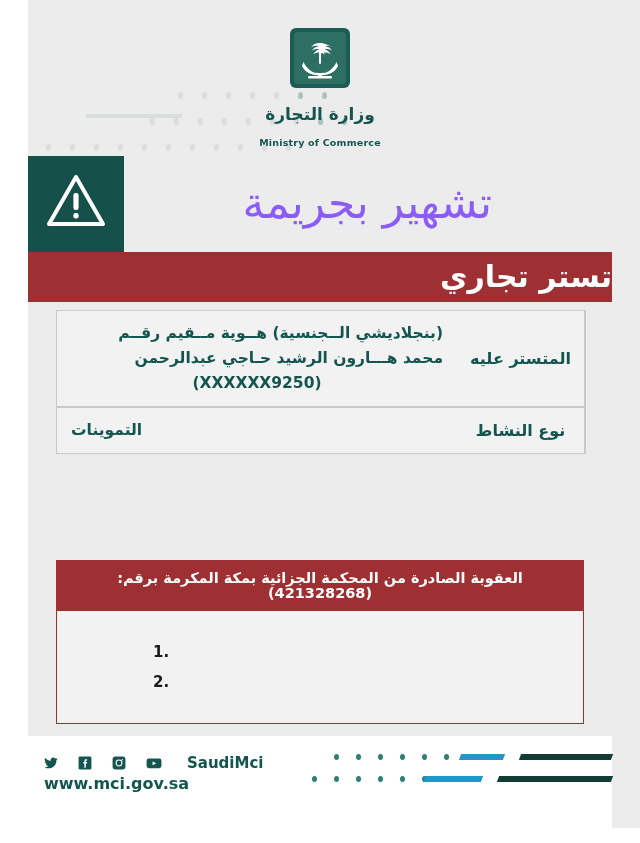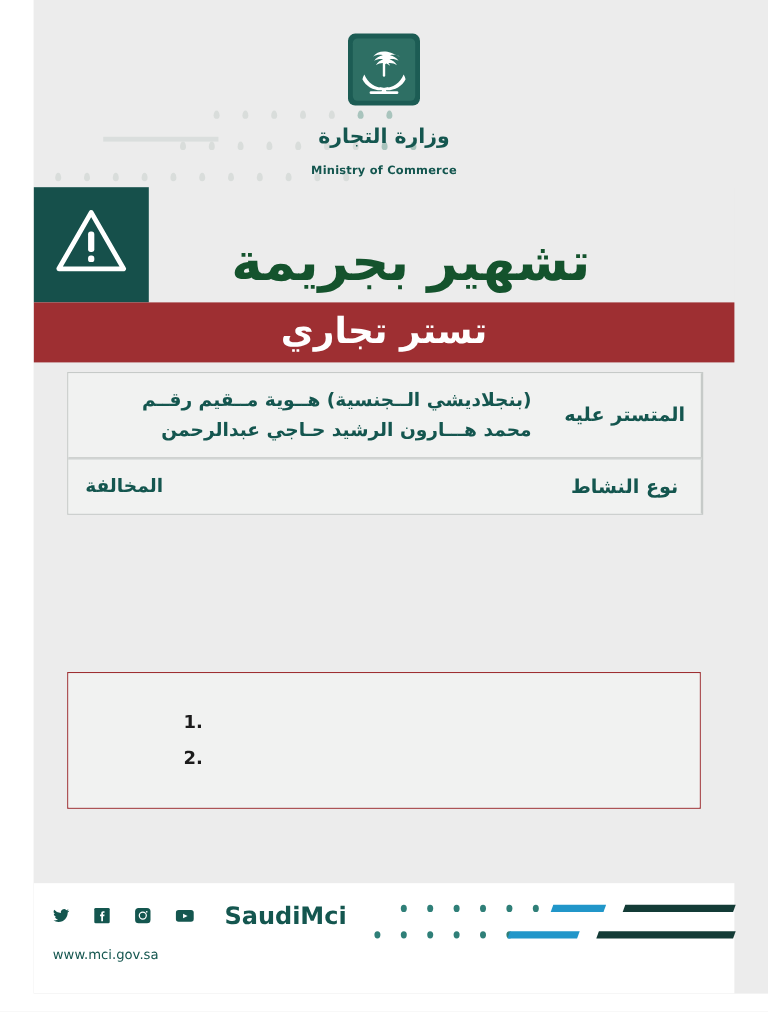--- a/index.html
+++ b/index.html
@@ -86,24 +86,24 @@
     position: absolute;
     left: 0;
     top: 156px;
     width: 584px;
     height: 96px;
     background: #ececec;
   }
   .title-text {
     position: absolute;
     right: 120px;
-    top: 32px;
+    top: 16px;
     font-size: 44px;
-    font-weight: bold;
-    color: #14532d;
+    font-weight: normal;
+    color: #8b5cf6;
     line-height: 62px;
     white-space: nowrap;
   }
   .warn-box {
     position: absolute;
     left: 0px;
     top: 0px;
     width: 96px;
     height: 96px;
     background: #16504B;
@@ -113,21 +113,21 @@
   
   .red-band {
     position: absolute;
     left: 0;
     top: 252px;
     width: 584px;
     height: 50px;
     background: #9E2F32;
     display: flex;
     align-items: center;
-    justify-content: center;
+    justify-content: flex-start;
   }
   .red-band-text {
     font-size: 30px;
     font-weight: bold;
     color: #ffffff;
     line-height: 1;
   }
 
   
   .table {
@@ -239,31 +239,31 @@
     left: 16px;
     top: 18px;
     direction: ltr;
     text-align: left;
   }
   .foot-row1 {
     display: flex;
     align-items: center;
     gap: 20px;
     color: #14564F;
-    font-size: 20px;
+    font-size: 15px;
     font-weight: bold;
     line-height: 18px;
     justify-content: flex-end;
   }
   .foot-handle { margin-left: 5px; }
   .foot-row2 {
-    margin-top: 14px;
-    color: #14564F;
-    font-size: 11px;
-    font-weight: normal;
+    margin-top: 2px;
+    color: #14564F;
+    font-size: 16px;
+    font-weight: bold;
     line-height: 20px;
     direction: ltr;
   }
   .sicon { display: block; }
 
   .foot-deco {
     position: absolute;
     right: 0px;
     top: 14px;
     width: 300px;
@@ -367,35 +367,37 @@
   </div>
 
   <div class="table">
 
     <div class="trow shade-a">
       <div class="tlabel">المتستر عليه</div>
       <div class="tvalue">
         <span class="multi">
           <span class="line">(بنجلاديشي الــجنسية) هــوية مــقيم رقــم</span>
           <span class="line">محمد هـــارون الرشيد حـاجي عبدالرحمن</span>
+          <span class="line ctr">(XXXXXX9250)</span>
         </span>
       </div>
     </div>
 
     <div class="trow shade-b">
     </div>
 
     <div class="trow shade-a">
       <div class="tlabel">نوع النشاط</div>
-      <div class="tvalue">المخالفة</div>
+      <div class="tvalue">التموينات</div>
     </div>
 
   </div>
 
   <div class="pen-wrap">
+    <div class="pen-head">العقوبة الصادرة من المحكمة الجزائية بمكة المكرمة برقم:(421328268)</div>
     <div class="pen-body">
       <ul class="pen-list">
         <li class="pen-item">
           <span class="pen-num">1.</span>
         </li>
         <li class="pen-item">
           <span class="pen-num">2.</span>
         </li>
       </ul>
     </div>

